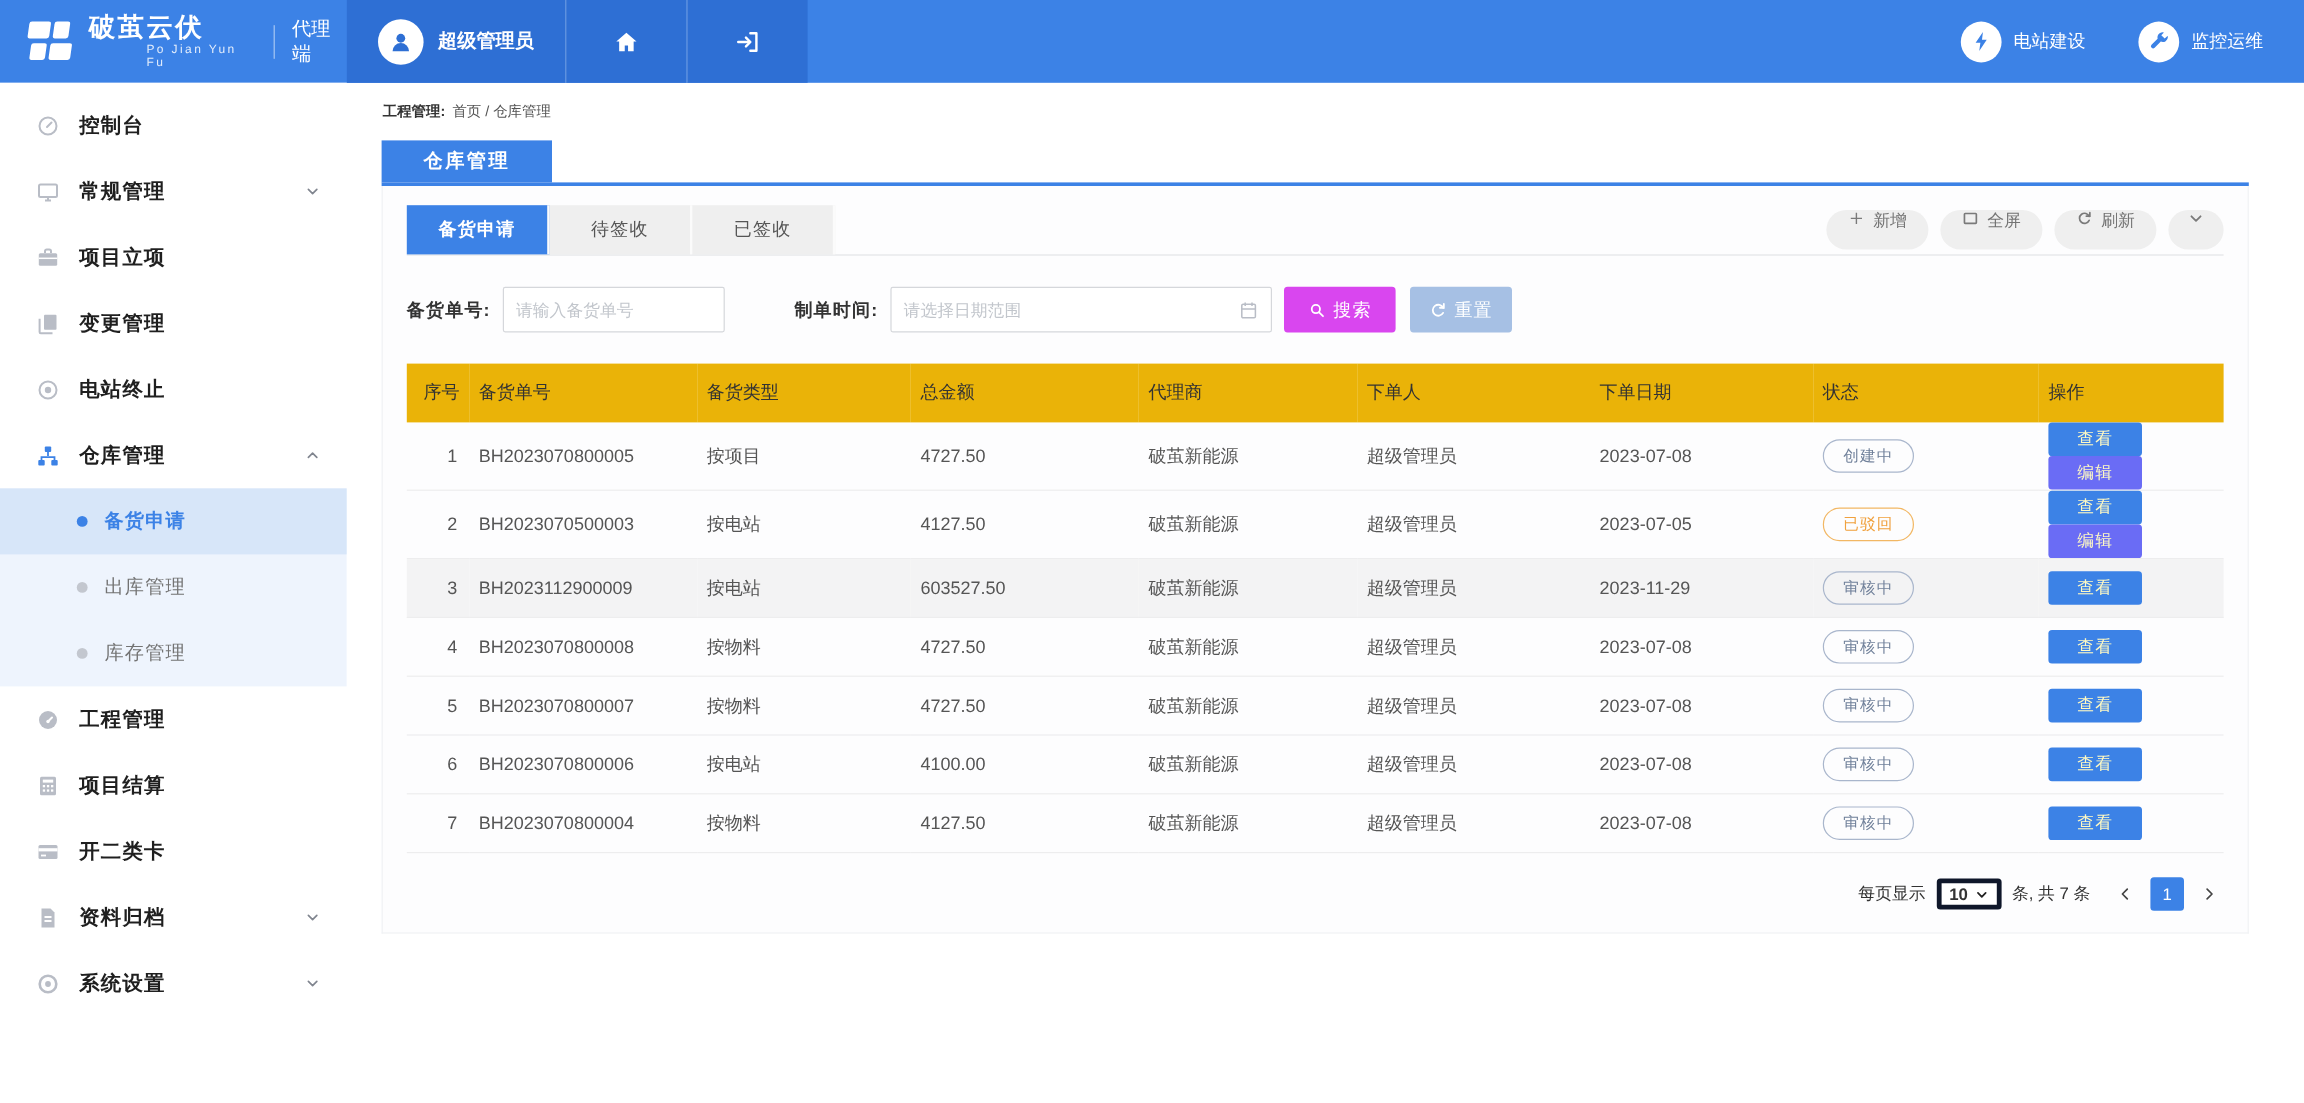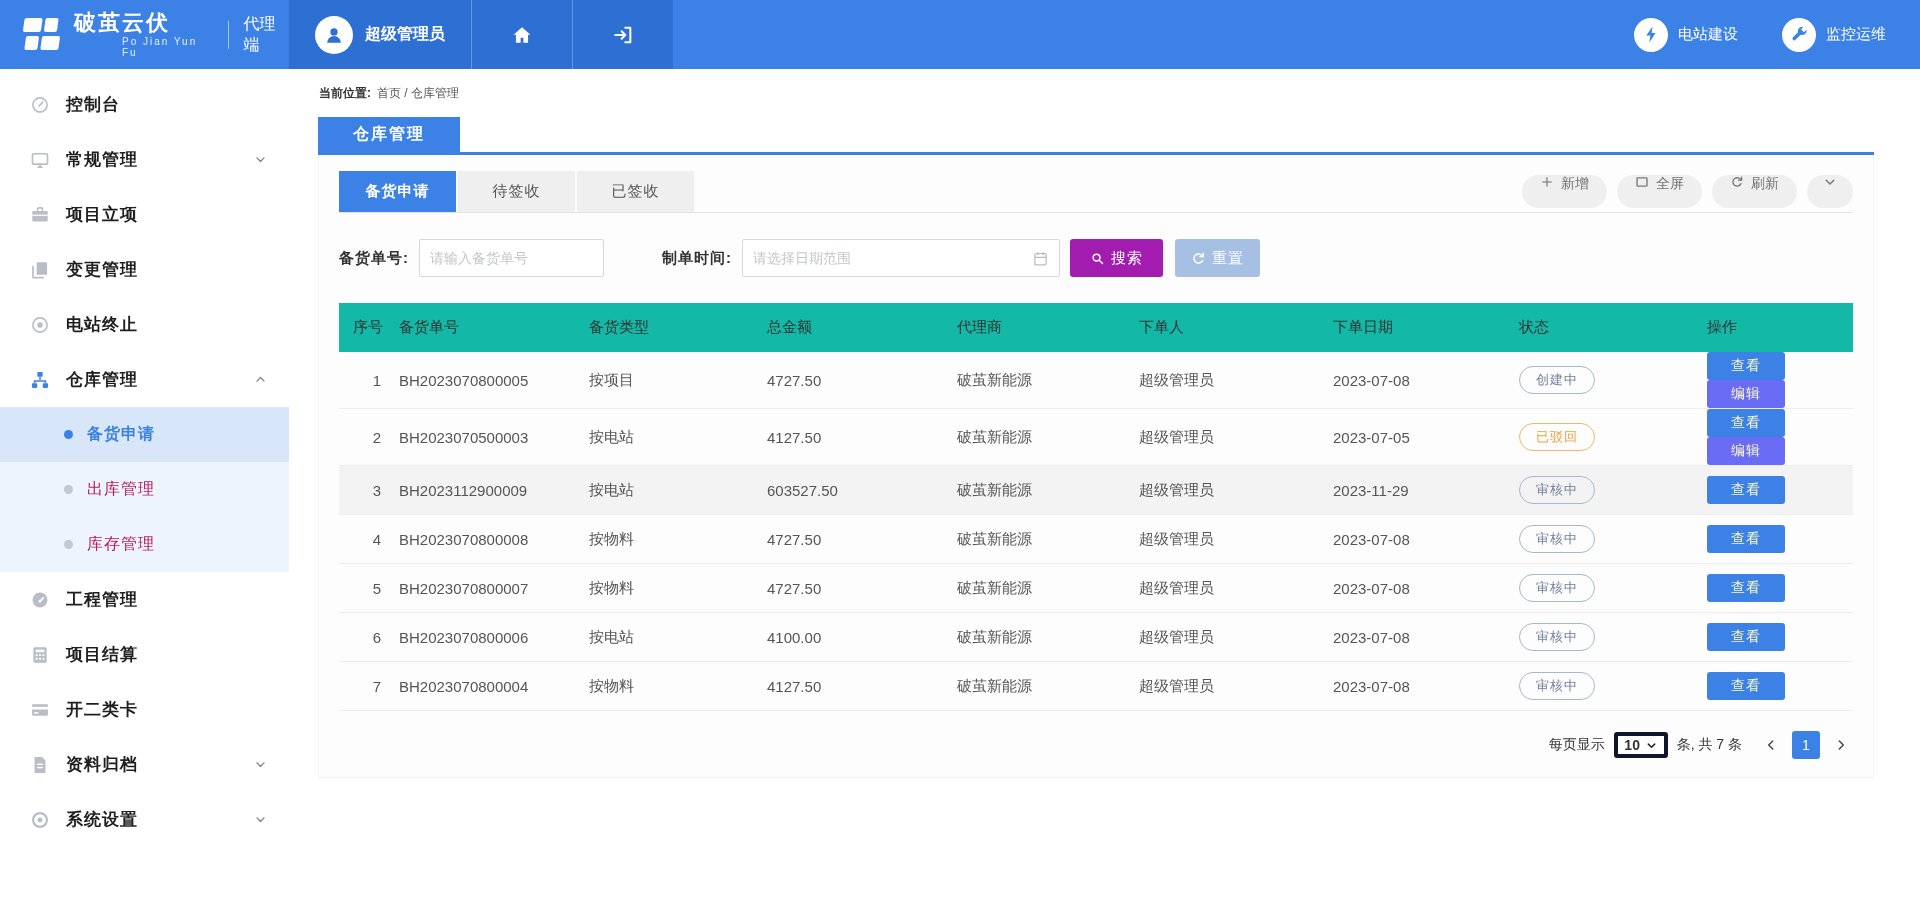--- a/index.html
+++ b/index.html
@@ -35,21 +35,21 @@
   
   .side-item { height:55px; display:flex; align-items:center; padding:0 22px 0 30px; gap:16px; cursor:pointer; }
   .side-item .ic { width:20px; height:20px; color:#b9bdc6; flex:0 0 auto; display:flex; }
   .side-item .ic svg { width:20px; height:20px; }
   .side-item.active .ic { color:#3c82e6; }
   .side-item .lbl { font-size:17px; font-weight:700; color:#1f1f1f; letter-spacing:1px; }
   .chev { margin-left:auto; color:#80858f; display:flex; }
   .chev svg { width:13px; height:13px; }
   .chev.up svg { transform:rotate(180deg); }
   .submenu { background:#eef4fd; }
-  .sub-item { height:55px; display:flex; align-items:center; padding-left:64px; gap:14px; font-size:16px; color:#be185d; cursor:pointer; letter-spacing:1px;}
+  .sub-item { height:55px; display:flex; align-items:center; padding-left:64px; gap:14px; font-size:16px; color:#737373; cursor:pointer; letter-spacing:1px;}
   .sub-item .dot { width:9px; height:9px; border-radius:50%; background:#c3c7cf; }
   .sub-item.active { background:#d7e6f9; color:#3c82e6; font-weight:700; }
   .sub-item.active .dot { background:#3c82e6; }
 
   
   .crumb { padding:16px 0 0 30px; font-size:12px; color:#555; }
   .crumb .pre { font-weight:700; color:#333; margin-right:6px; }
   .crumb a { color:#555; text-decoration:none; cursor:pointer; }
   .page-tab { margin:15px 0 0 29px; width:142px; height:35px; background:#3c82e6; color:#fff;
     font-size:16px; font-weight:700; display:flex; align-items:center; justify-content:center; letter-spacing:2px; cursor:default;}
@@ -77,26 +77,26 @@
   .inp-wrap input { border:none; outline:none; font-size:14px; color:#333; width:100%; background:transparent;}
   .inp-wrap input::placeholder { color:#c2c6cc; }
   .w1 { width:185px; }
   .w2 { width:318px; }
   .cal-ic { color:#b9bdc6; display:flex; margin-left:6px; }
   .cal-ic svg { width:17px; height:17px; }
   .gap1 { width:58px; }
   .btn { height:38px; border:none; border-radius:3px; color:#fff; font-size:15px;
     display:flex; align-items:center; justify-content:center; gap:6px; cursor:pointer; letter-spacing:1px;}
   .btn svg { width:15px; height:15px; }
-  .btn-search { width:93px; background:#a21caf; margin-left:10px; }
+  .btn-search { width:93px; background:#d946ef; margin-left:10px; }
   .btn-reset { width:85px; background:#a6c0e4; margin-left:12px; }
 
   
   table.grid { width:100%; border-collapse:collapse; margin-top:26px; font-size:15px; table-layout:fixed;}
-  .grid thead th { background:#14b8a6; height:49px; font-weight:400; color:#333; text-align:left; padding-left:8px; }
+  .grid thead th { background:#eab308; height:49px; font-weight:400; color:#333; text-align:left; padding-left:8px; }
   .grid thead th.c0 { padding-left:14px; }
   .grid td { height:49px; border-bottom:1px solid #ededee; color:#555; padding-left:8px; }
   .grid td.c0 { padding-left:14px; text-align:right; padding-right:10px; color:#555;}
   .grid tr.hl td { background:#f3f3f4; }
   .badge { display:inline-block; min-width:76px; text-align:center; padding:4px 12px; border-radius:999px;
     font-size:13px; border:1px solid #a9b6cc; color:#70809a; letter-spacing:1px;}
   .badge.rejected { border-color:#f2b763; color:#f0a13e; }
   .act-btn { display:inline-flex; align-items:center; justify-content:center; width:78px; height:28px;
     border:none; border-radius:3px; color:#fef9c3; font-size:14px; margin-right:8px; cursor:pointer; letter-spacing:1px;}
   .act-view { background:#3c82e6; }
@@ -322,21 +322,21 @@
         <span class="chev">
           <svg viewBox="0 0 24 24" fill="none" stroke="currentColor" stroke-width="2.6" stroke-linecap="round" stroke-linejoin="round">
             <path d="M5.5 9l6.5 6.5L18.5 9"></path>
           </svg>
         </span>
       </div>
     </aside>
 
   <main class="main">
     <div class="crumb">
-      <span class="pre">当前位置:</span><span id="crumb-items"><a>首页</a><span> / </span><a>仓库管理</a></span>
+      <span class="pre">工程管理:</span><span id="crumb-items"><a>首页</a><span> / </span><a>仓库管理</a></span>
     </div>
 
     <div class="page-tab">仓库管理</div>
     <div class="blue-line"></div>
 
     <section class="panel">
       <div class="panel-head">
         <div class="subtabs" id="subtabs">
             <div class="subtab active">备货申请</div>
             <div class="subtab">待签收</div>

